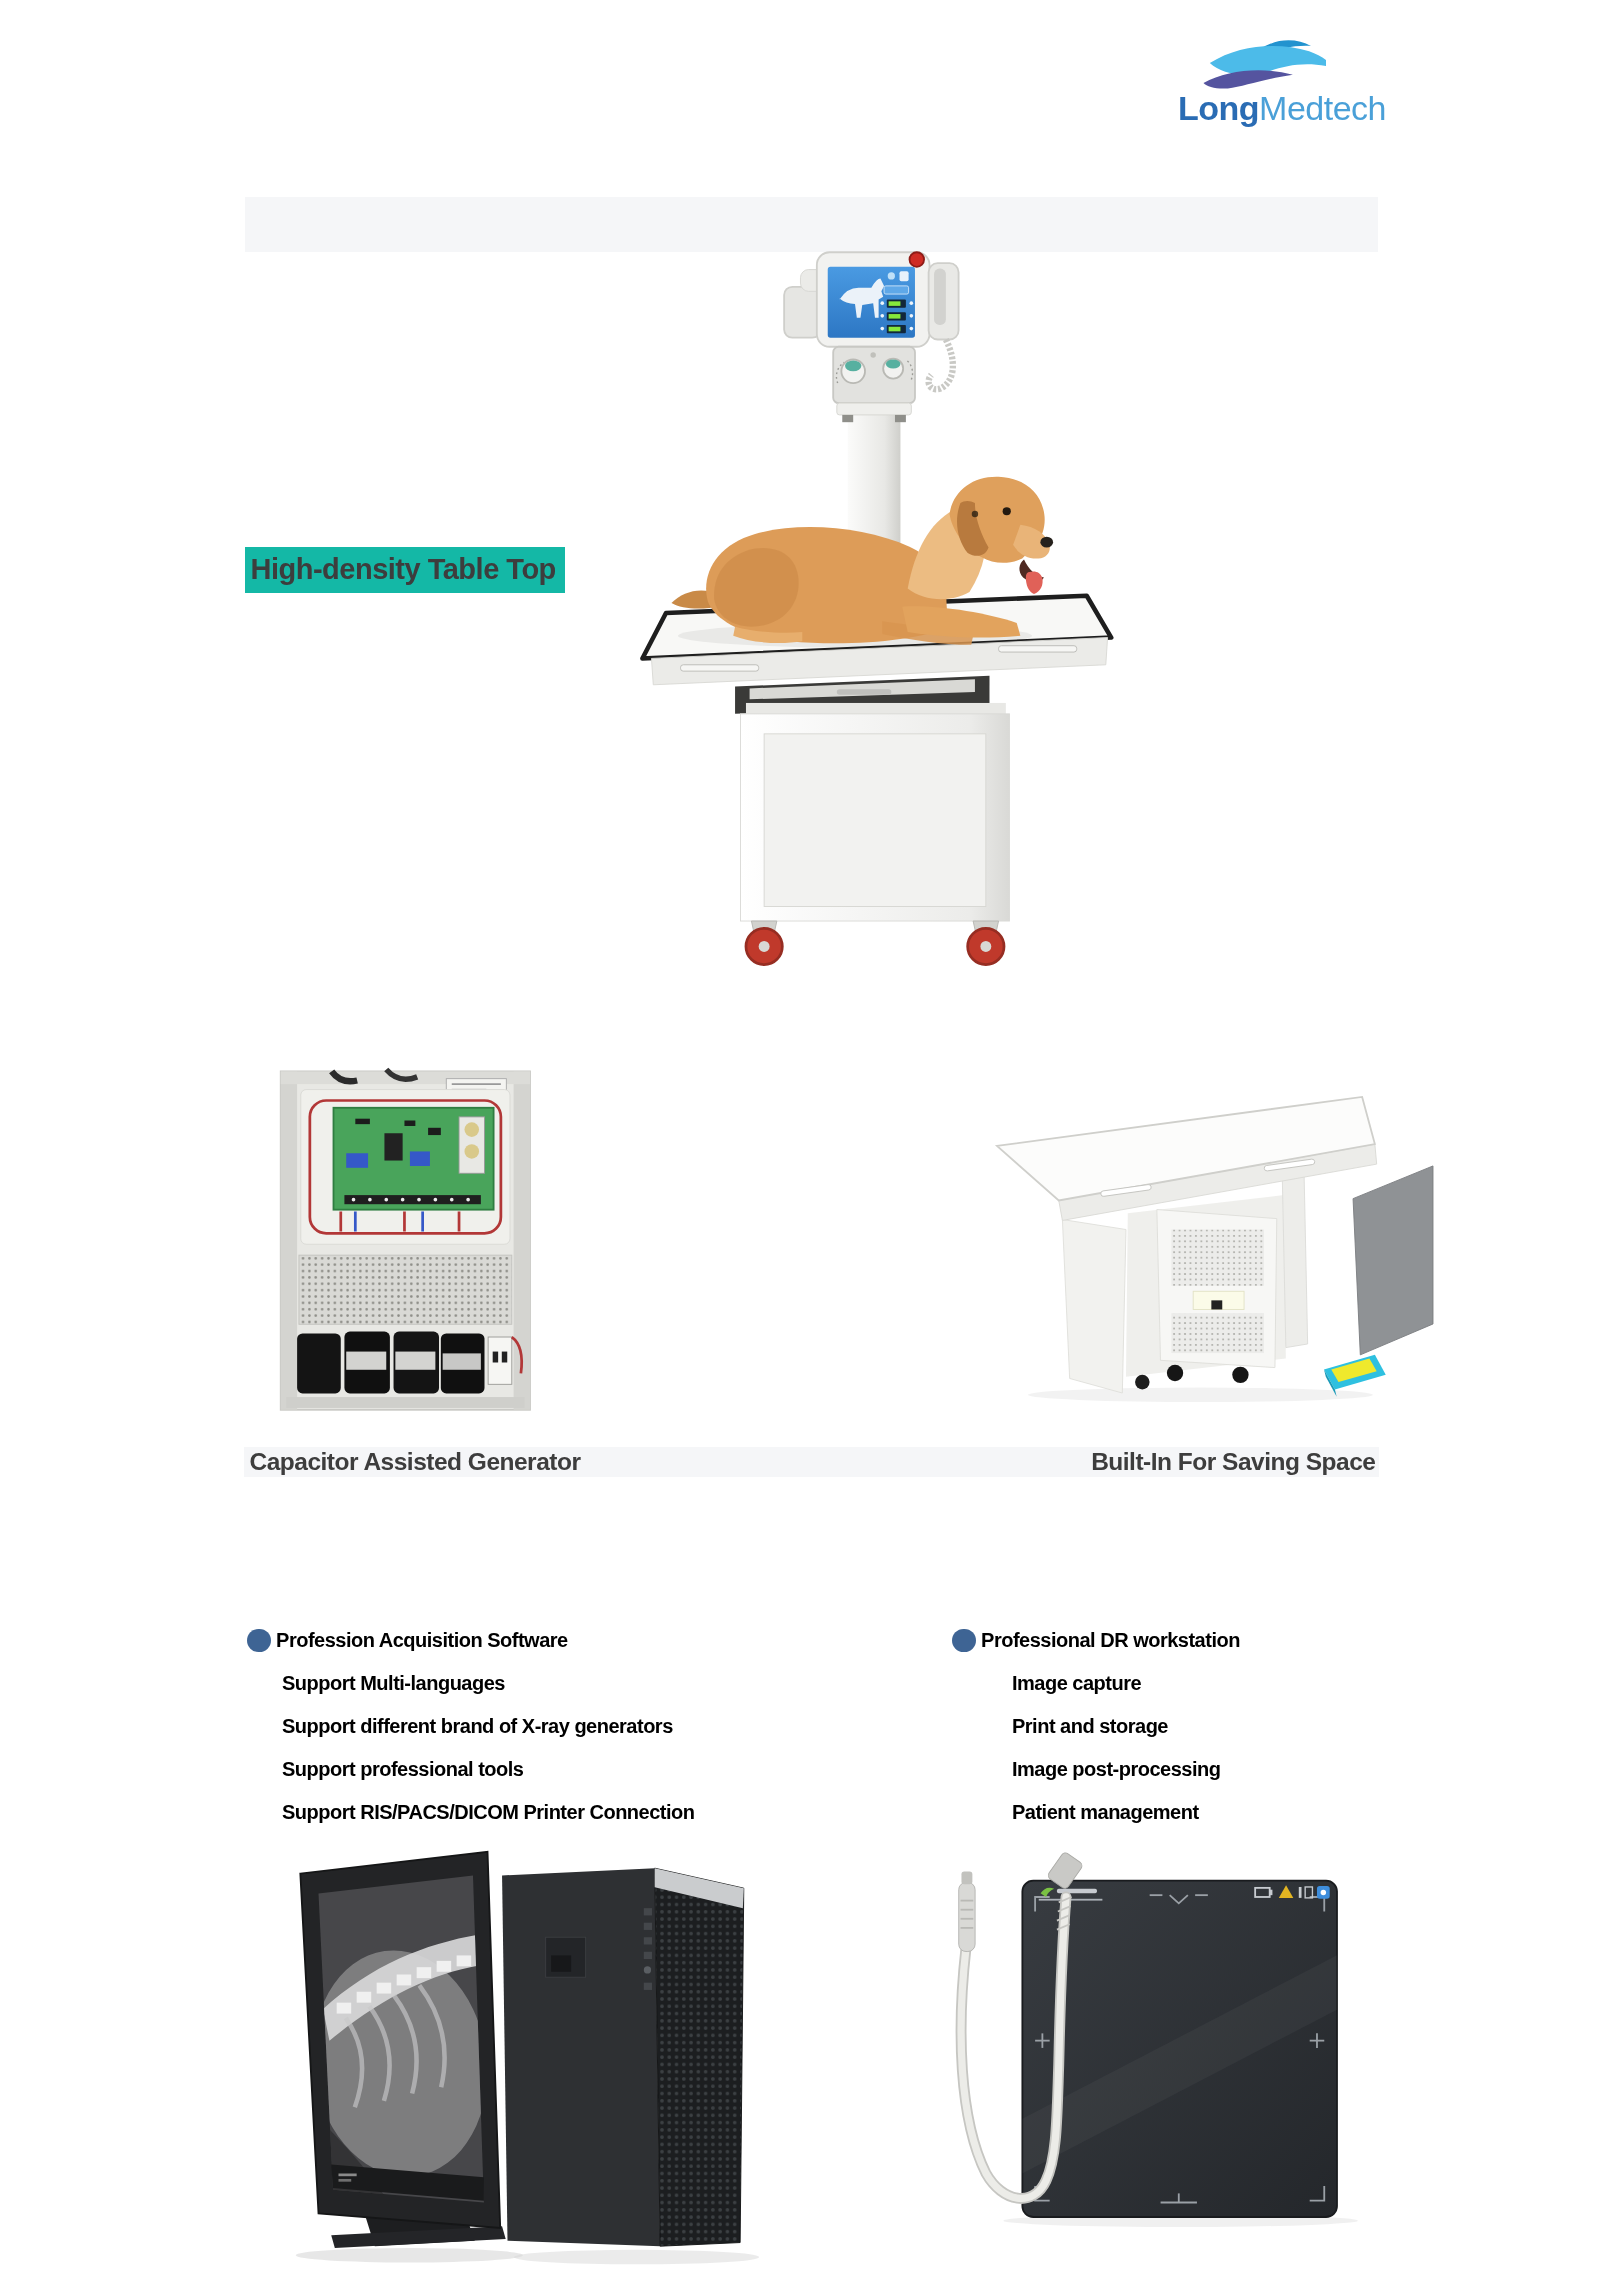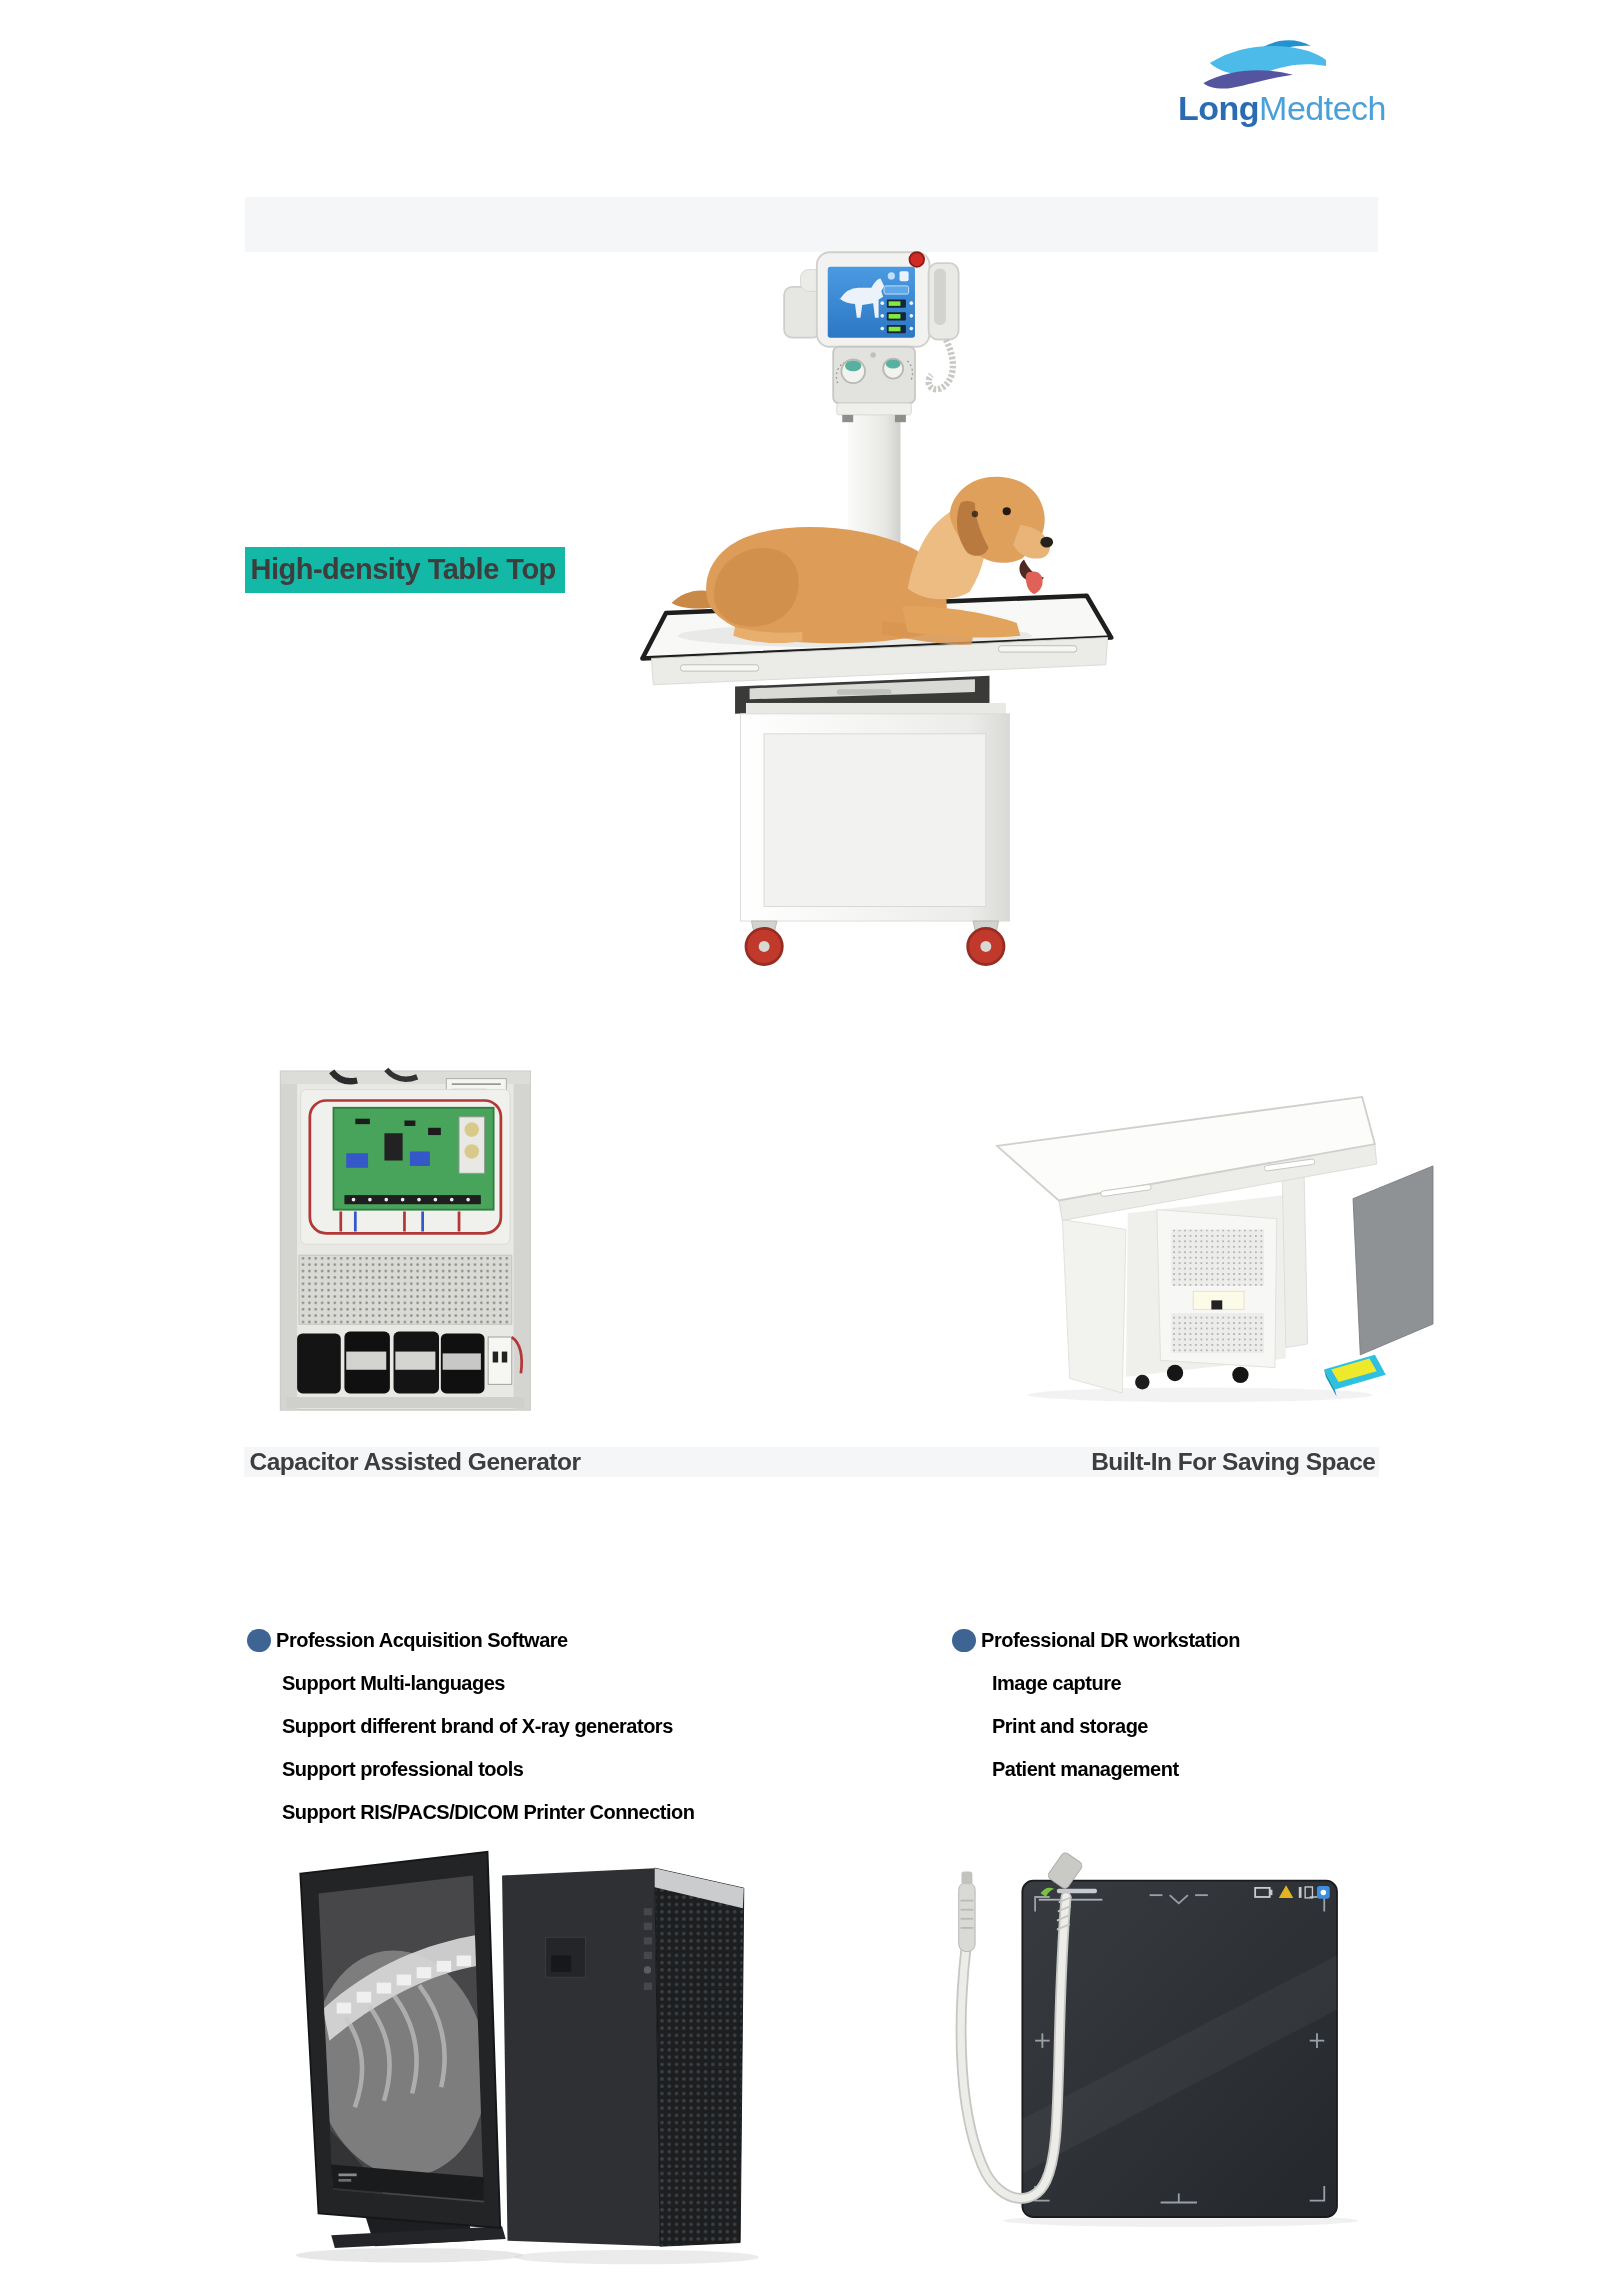--- a/index.html
+++ b/index.html
@@ -21,21 +21,21 @@
   
   #hero-label{left:245px;top:547px;background:#14b8a6;color:#3d3d3d;font-size:29px;
               font-weight:700;letter-spacing:-0.5px;padding:5.5px 9px 7.3px 5.5px;white-space:nowrap;}
   
   .feature-list{color:#000;font-size:20px;font-weight:700;letter-spacing:-0.5px;white-space:nowrap;}
   .feature-list .row{height:43px;display:flex;align-items:center;}
   .bullet{width:23.6px;height:23.6px;border-radius:50%;background:#3e6494;margin-right:5.5px;flex:none;}
   #software-list{left:247px;top:1619px;width:709px;}
   #software-list .item{margin-left:35px;}
   #workstation-list{left:952px;top:1619px;width:491px;}
-  #workstation-list .item{margin-left:40px;}
+  #workstation-list .item{margin-left:60px;}
   svg{display:block;}
 </style>
 </head>
 <body>
 
 <div id="page">
 
   <svg class="abs" style="left:1202px;top:36px" width="124" height="56" viewBox="0 0 136 62">
     <path d="M62,16 C80,2 104,2 120,11 C101,10 85,14 74,21 Z" fill="#2293cf"></path>
     <path d="M8,30 C42,9 84,7 118,17 C132,22 142,30 146,35 C116,28 94,32 74,39 C48,47 22,43 8,30 Z" fill="#4cbbe9"></path>
@@ -282,20 +282,23 @@
   <div class="abs feature-list" id="workstation-list">
     <div class="row">
       <span class="bullet"></span>
       <span>Professional DR workstation</span>
     </div>
     <div class="row">
         <span class="item">Image capture</span>
       </div>
     <div class="row">
         <span class="item">Print and storage</span>
+      </div>
+    <div class="row">
+        <span class="item">Image post-processing</span>
       </div>
     <div class="row">
         <span class="item">Patient management</span>
       </div>
   </div>
 
   <svg class="abs" style="left:273px;top:1850px" width="509" height="418" viewBox="0 0 560 460">
     <defs>
       <pattern id="mesh" width="8" height="8" patternUnits="userSpaceOnUse">
         <rect width="8" height="8" fill="#1c1e20"></rect>

